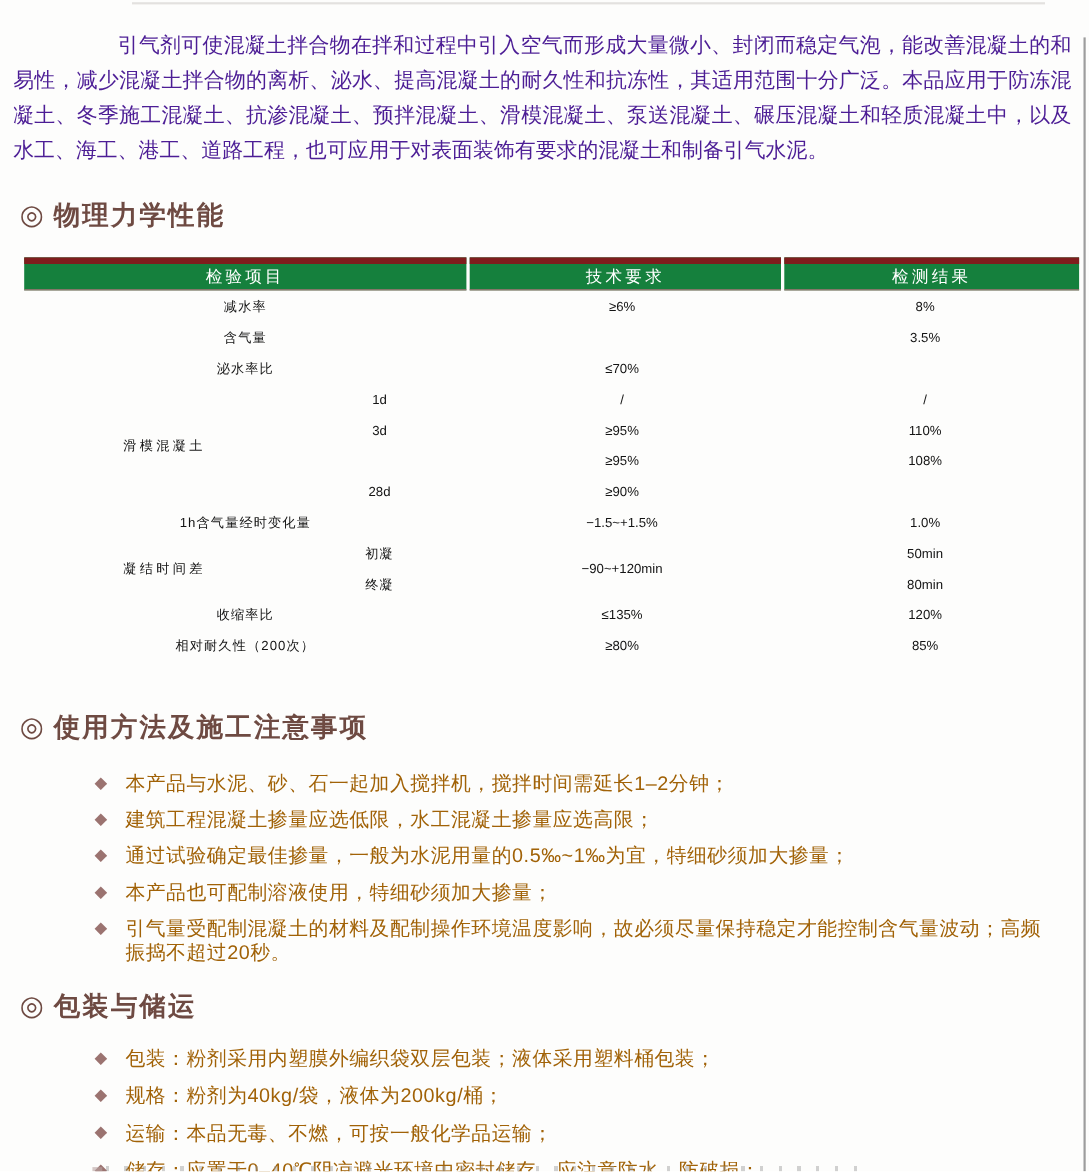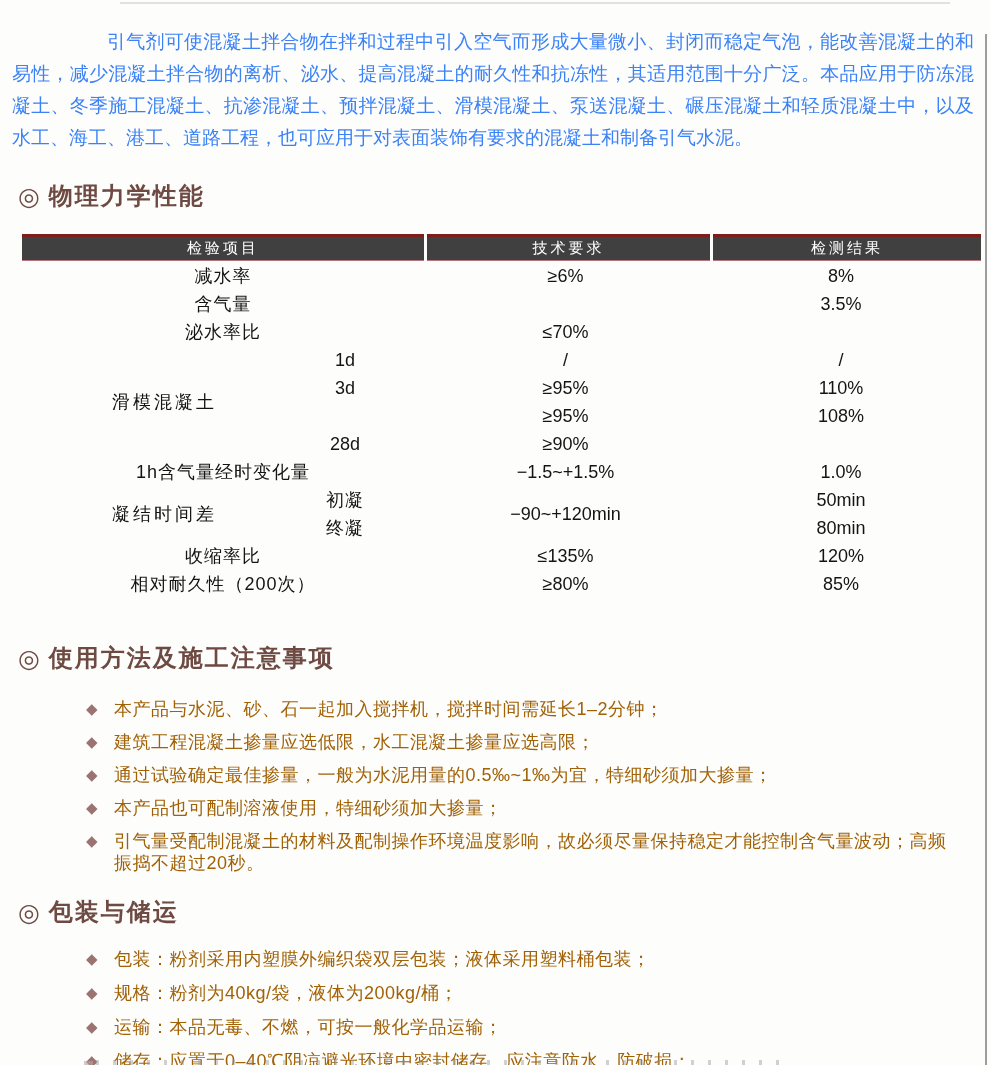--- a/index.html
+++ b/index.html
@@ -18,46 +18,46 @@
     position:absolute;left:96px;bottom:0;width:690px;height:5px;opacity:.45;
     background:repeating-linear-gradient(90deg,#9a9a9a 0 3px,transparent 3px 17px);
   }
   .clipped-bottom-bullet{position:absolute;left:84px;bottom:0;width:9px;height:4px;background:#b9a3a1;opacity:.6;}
 
   
   .intro{
     margin:26px 16px 0 12px;
     font-size:19px;line-height:32px;
     text-indent:5em;text-align:justify;
-    color:#3b82f6;
+    color:#4c1d95;
   }
 
   
   .sec{
     display:flex;align-items:center;gap:9px;
     margin:26px 0 0 18px;
     font-weight:bold;
     color:#6e4a42;
   }
   .sec .mark{font-size:25px;line-height:1;font-weight:normal;}
   .sec .ttl{font-size:24px;letter-spacing:2px;}
   .sec-usage{margin-top:44px;}
   .sec-pack{margin-top:22px;}
 
   
   .ptable{margin:22px 0 0 22px;width:953px;}
   .thead{display:grid;grid-template-columns:402px 283px 268px;gap:3px;}
   .th{
-    background:#404040;color:#fff;
+    background:#15803d;color:#fff;
     height:23px;display:flex;align-items:center;justify-content:center;
     font-size:15px;letter-spacing:3px;
-    border-top:3px solid #7f1d1d;border-bottom:1px solid #b5737d;
+    border-top:6px solid #7f1d1d;border-bottom:1px solid #b5737d;
   }
   .tbody{display:grid;grid-template-columns:244px 158px 283px 268px;grid-auto-rows:28px;margin-top:1px;}
-  .cell{display:flex;align-items:center;justify-content:center;font-size:18px;letter-spacing:1px;color:#141414;}
+  .cell{display:flex;align-items:center;justify-content:center;font-size:12px;letter-spacing:1px;color:#141414;}
   .cell.grp{justify-content:flex-start;padding-left:90px;letter-spacing:3px;}
   .cell.num{letter-spacing:0;}
 
   
   .blist{list-style:none;margin:24px 0 0 86px;padding:0;}
   .blist li{display:flex;align-items:flex-start;margin-bottom:11px;}
   .dia{color:#9b7370;font-size:15px;line-height:22px;width:28px;flex:0 0 28px;}
   .btxt{font-size:18px;line-height:22px;letter-spacing:.5px;max-width:840px;color:#a16207;}
   .blist-pack{margin-top:20px;}
   .blist-pack li{margin-bottom:12px;}

